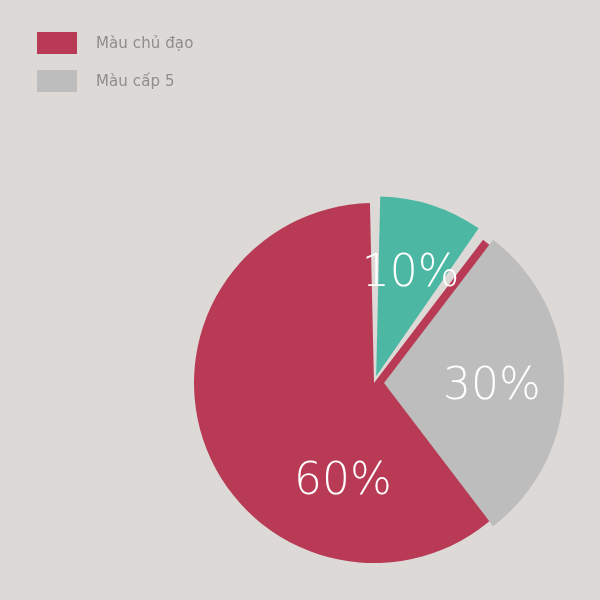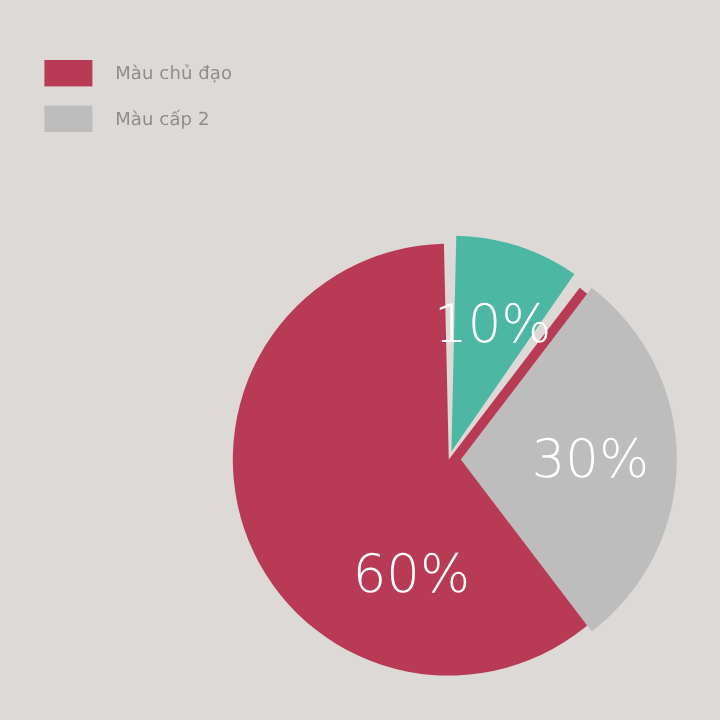--- a/index.html
+++ b/index.html
@@ -19,21 +19,21 @@
     position: absolute;
     inset: 0;
     width: 600px;
     height: 600px;
   }
 
   
   .legend {
     position: absolute;
     left: 37px;
-    top: 50px;
+    top: 32px;
   }
   .legend-item {
     display: flex;
     align-items: center;
     height: 22px;
     margin-bottom: 16px;
   }
   .legend-swatch {
     width: 40px;
     height: 22px;
@@ -68,21 +68,21 @@
 
 <div id="chart-root">
 
   <div class="legend">
     <div class="legend-item">
       <span class="legend-swatch" style="background: rgb(184, 58, 85);"></span>
       <span class="legend-label">Màu chủ đạo</span>
     </div>
     <div class="legend-item">
       <span class="legend-swatch" style="background: rgb(189, 189, 189);"></span>
-      <span class="legend-label">Màu cấp 2</span>
+      <span class="legend-label">Màu cấp 5</span>
     </div>
   </div>
 
   <svg class="pie-svg" width="600" height="600" viewBox="0 0 600 600">
     <g id="pie-slices">
         <path d="M 374 383 L 483.08 239.81 A 180 180 0 1 1 369.92 203.05 Z" fill="#b83a55"></path>
         <path d="M 384 383 L 493.08 239.81 A 180 180 0 0 1 493.08 526.19 Z" fill="#bdbdbd"></path>
         <path d="M 376.1631189606246 376.34260438593395 L 380.25 196.39 A 180 180 0 0 1 478.63 228.36 Z" fill="#4cb8a4"></path>
       </g>
     <g id="pie-labels">

